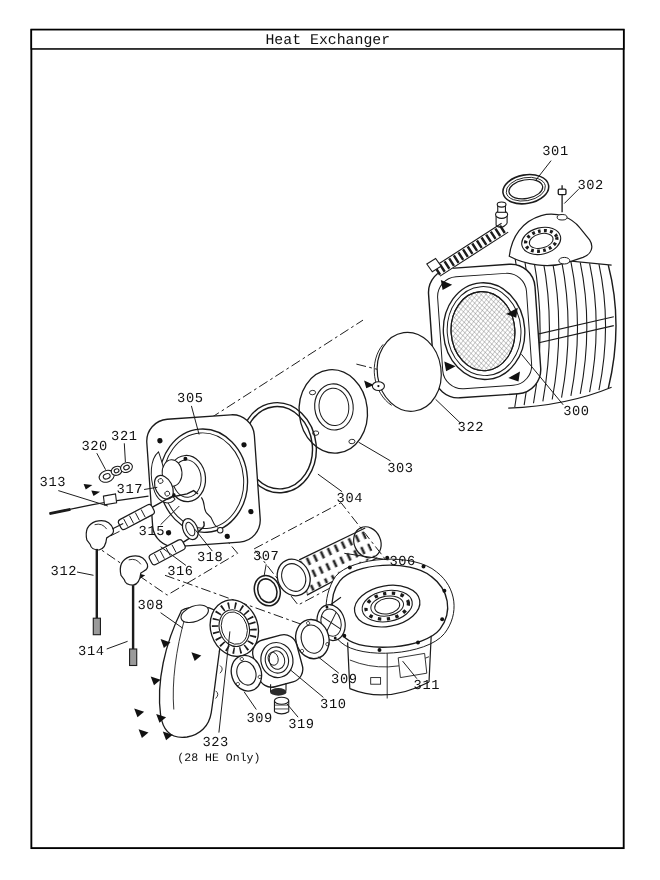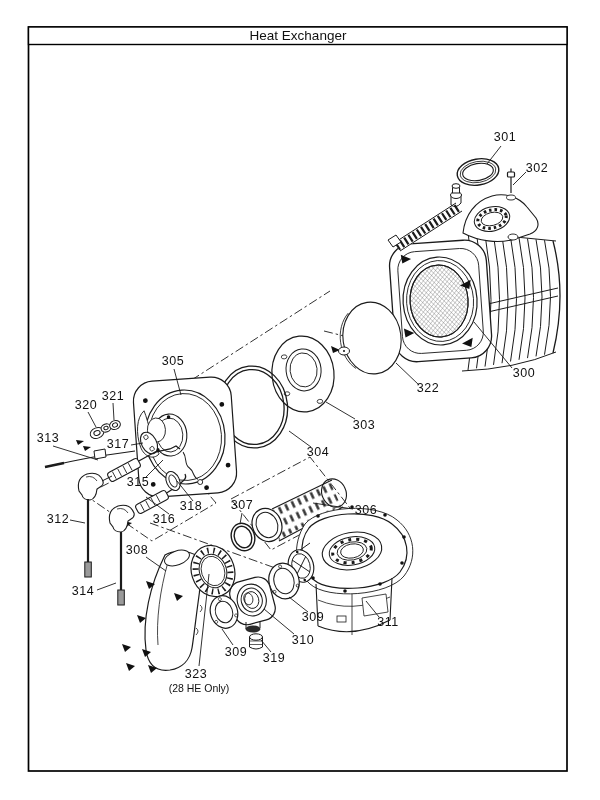--- a/index.html
+++ b/index.html
@@ -1,16 +1,16 @@
 <!DOCTYPE html>
 <html><head>
 <meta charset="utf-8">
 <style>
   html,body{margin:0;padding:0;background:#fff;}
-  .page{position:relative;width:600px;height:800px;background:#fff;font-family:Liberation Sans, sans-serif;}
+  .page{position:relative;width:600px;height:800px;background:#fff;font-family:Liberation Mono, monospace;}
   svg{position:absolute;left:0;top:0;}
   text{fill:#111;}
   .callout{font-size:12.5px;letter-spacing:.5px;}
   .note{font-size:10.5px;}
   .title{font-size:13.5px;}
   .ln{stroke:#1b1b1b;fill:none;}
 </style>
 </head>
 <body>
 

